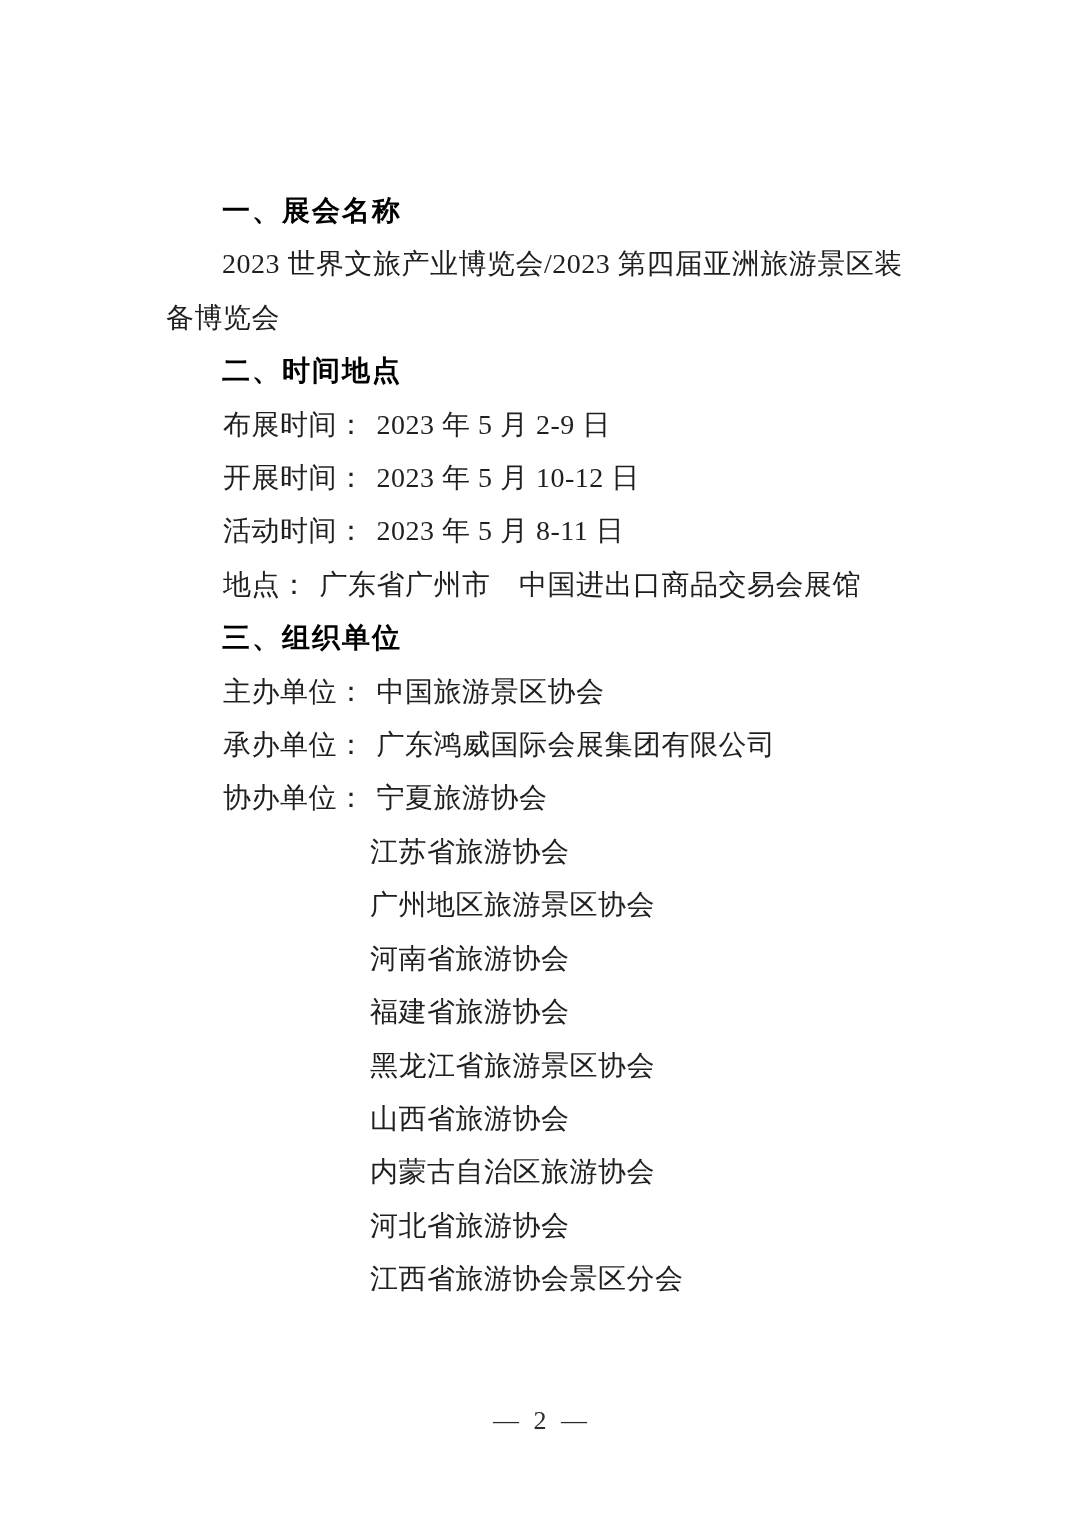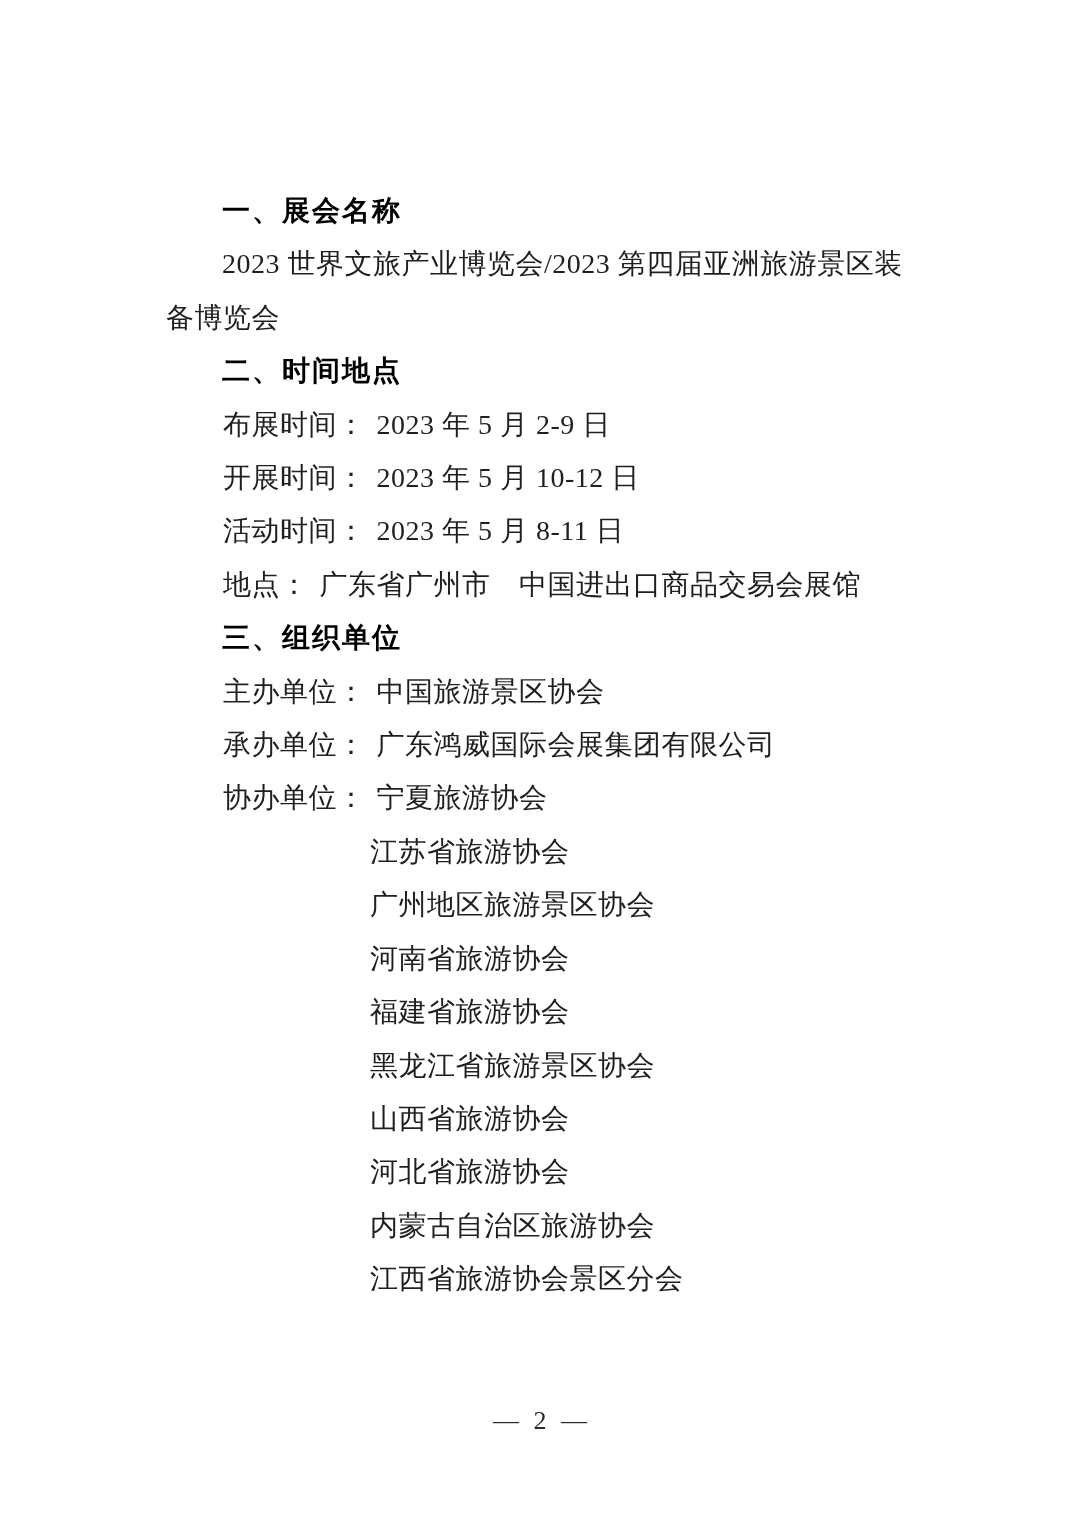--- a/index.html
+++ b/index.html
@@ -83,20 +83,20 @@
     <div class="line indent">
       <span class="kv-label">协办单位：</span><span class="kv-value">宁夏旅游协会</span>
     </div>
 
     <div class="line co-item">江苏省旅游协会</div>
     <div class="line co-item">广州地区旅游景区协会</div>
     <div class="line co-item">河南省旅游协会</div>
     <div class="line co-item">福建省旅游协会</div>
     <div class="line co-item">黑龙江省旅游景区协会</div>
     <div class="line co-item">山西省旅游协会</div>
+    <div class="line co-item">内蒙古自治区旅游协会</div>
     <div class="line co-item">河北省旅游协会</div>
-    <div class="line co-item">内蒙古自治区旅游协会</div>
     <div class="line co-item">江西省旅游协会景区分会</div>
 
   </div>
 
   <div class="footer">— 2 —</div>
 </div>
 
 </body></html>

